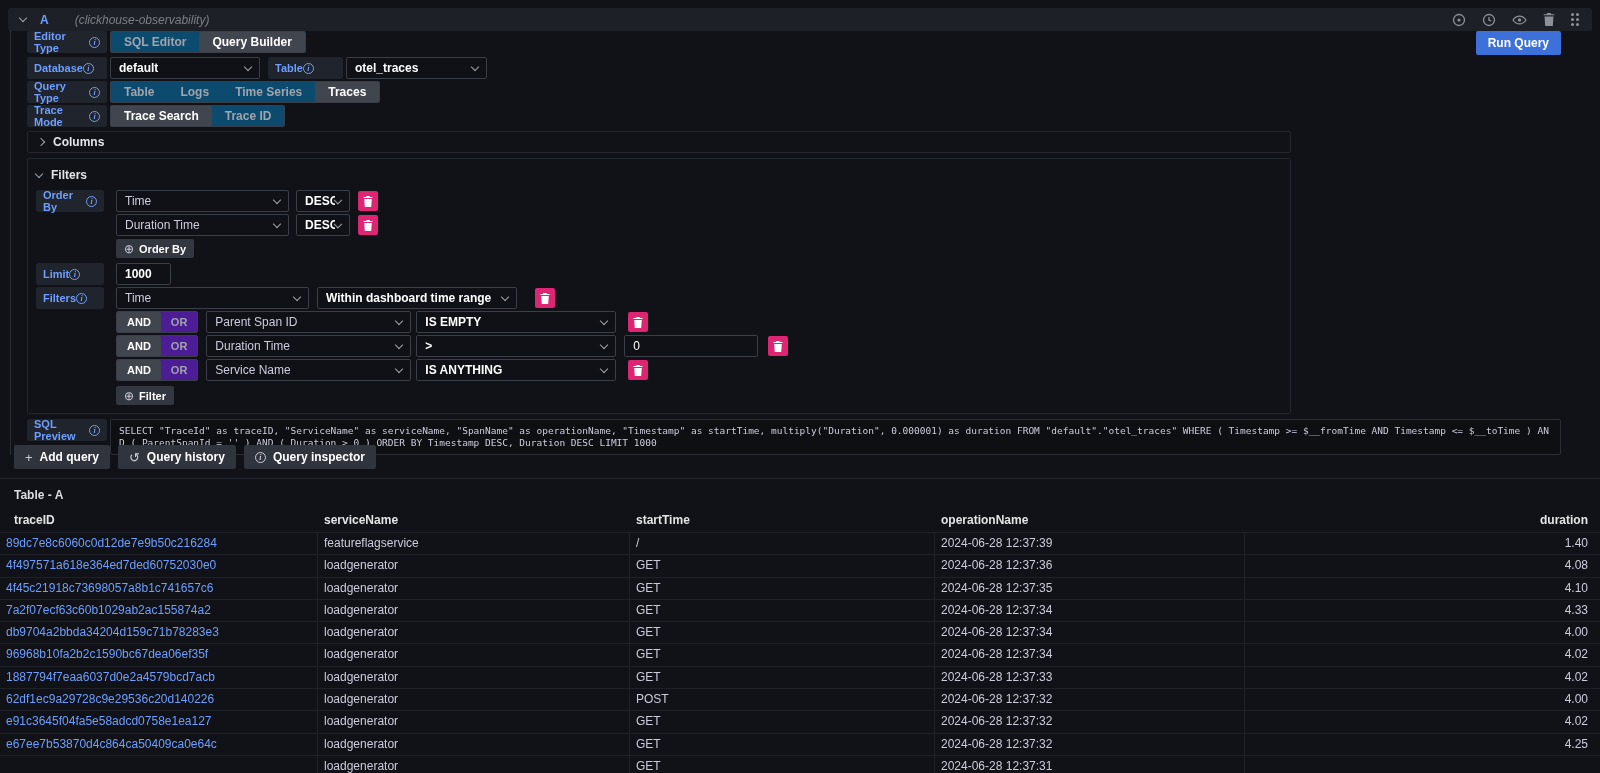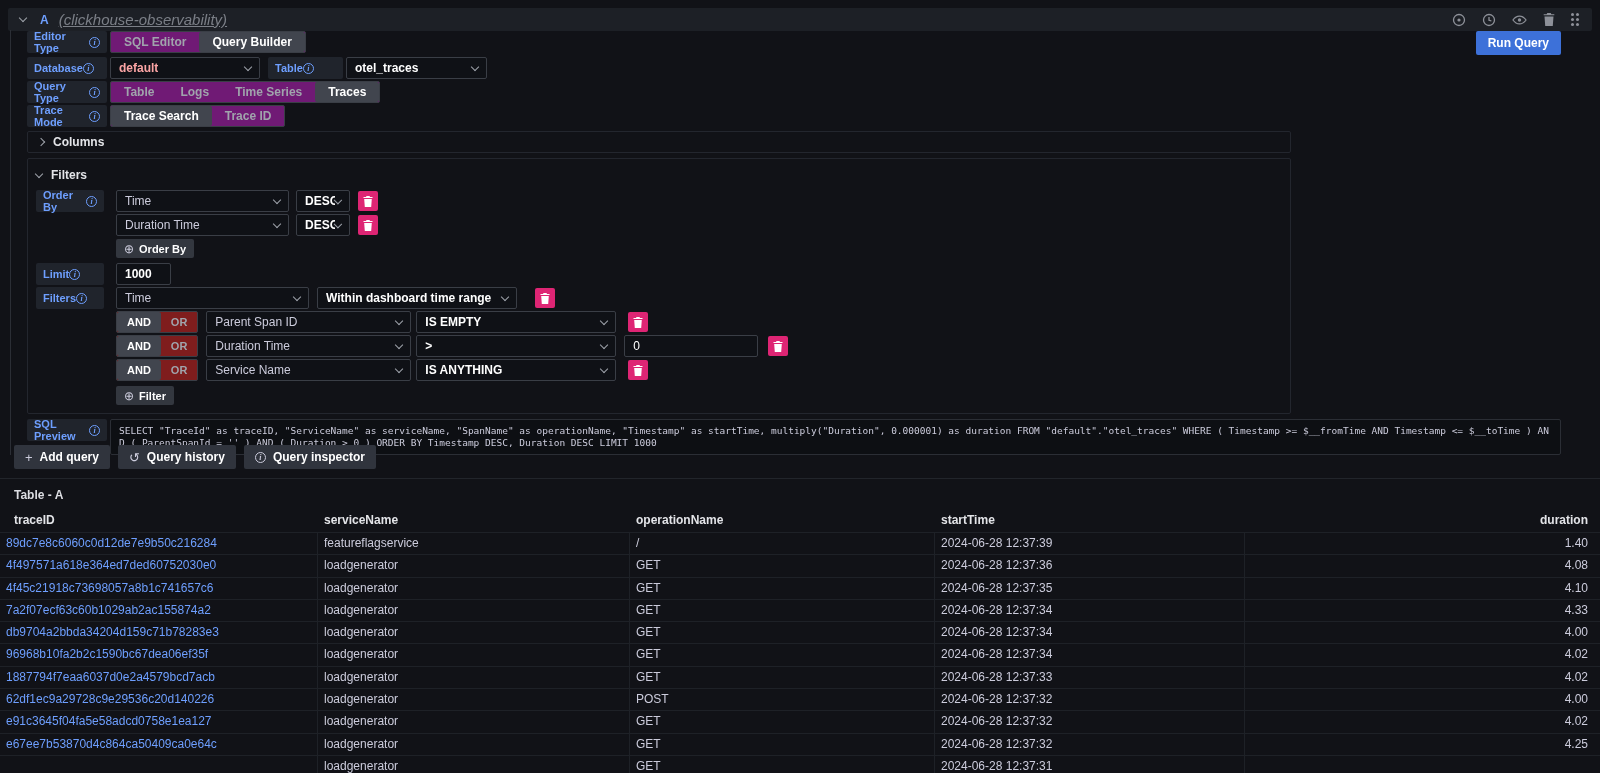--- a/index.html
+++ b/index.html
@@ -7,38 +7,38 @@
     font-family:"Liberation Sans", sans-serif; color:#ccccdc; font-size:12px; }
 
   
   .qheader { position:absolute; left:8px; top:8px; width:1584px; height:23px;
     background:#1d2026; display:flex; align-items:center; padding:0 12px; border-radius:2px; }
   .caret { width:6px; height:6px; border-right:1.5px solid #9fa3ab; border-bottom:1.5px solid #9fa3ab;
     display:inline-block; }
   .caret.down { transform:rotate(45deg); margin-top:-3px; }
   .caret.right { transform:rotate(-45deg); }
   .refid { color:#6e9fff; font-weight:bold; margin-left:14px; }
-  .dsname { color:#7b7f87; font-style:italic; font-size:15px; margin-left:10px;text-decoration:underline; }
+  .dsname { color:#7b7f87; font-style:italic; font-size:12px; margin-left:26px; }
   .qactions { margin-left:auto; display:flex; align-items:center; gap:16px; }
   .qactions svg { display:block; }
   .grip { width:3px; height:3px; border-radius:50%; background:#8e9199; margin-right:6px;
     box-shadow:5px 0 #8e9199,0 5px #8e9199,5px 5px #8e9199,0 10px #8e9199,5px 10px #8e9199; margin-bottom:10px; }
 
   
   .editor { position:absolute; left:10px; top:30px; width:1582px; border-left:1px solid #2b2e35;
     padding:1px 0 0 16px; }
   .erow { display:flex; align-items:center; height:22px; margin-bottom:1px; }
   .mt4 { margin-top:4px; } .mt1 { margin-top:2px; } .mt5 { margin-top:5px; }
   .chip { height:22px; width:80px; background:#20242c; border-radius:2px; color:#6e9fff;
     font-size:11px; font-weight:bold; display:flex; align-items:center; 
     padding:0 7px; flex:none; margin-right:3px; }
   .chip.sm { width:68px; }
   .infoi { width:11px; height:11px; border:1px solid #6e9fff; border-radius:50%; font-size:8px;
     line-height:9px; text-align:center; color:#6e9fff; font-style:italic; font-family:"Liberation Serif",serif; flex:none; }
-  .radio { display:flex; height:22px; background:#701a75; border:1px solid #3a3e46; border-radius:2px; overflow:hidden; }
+  .radio { display:flex; height:22px; background:#0c4a6e; border:1px solid #3a3e46; border-radius:2px; overflow:hidden; }
   .ropt { padding:0 13px; line-height:20px; color:#a0a4ac; font-weight:bold; font-size:12px; cursor:pointer; white-space:nowrap; }
   .ropt.sel { background:#41454e; color:#ffffff; border-radius:2px; }
   .select { height:22px; background:#0f1116; border:1px solid #3a3e46; border-radius:2px;
     display:flex; align-items:center; justify-content:space-between; padding:0 8px; color:#ccccdc; }
   .select .val { white-space:nowrap; overflow:hidden; }
   .select .val.b { color:#fff; font-weight:bold; }
   .input { height:22px; background:#0f1116; border:1px solid #3a3e46; border-radius:2px;
     color:#fff; font-weight:bold; padding:0 8px; display:flex; align-items:center; }
   .runq { position:absolute; top:1px; right:31px; height:24px; padding:0 12px; background:#3d71d9;
     color:#fff; border:none; border-radius:2px; font-weight:bold; font-size:12px;
@@ -48,21 +48,21 @@
   .section.collapsed { height:22px; display:flex; align-items:center; padding:0 10px; }
   .sec-head { display:flex; align-items:center; gap:9px; height:16px; color:#e3e4e8; font-weight:bold; cursor:pointer; }
   .section.open { padding:8px; }
   .indent { margin-left:80px; }
   .trashbtn { width:20px; height:20px; background:#de2574; border:none; border-radius:2px;
     display:flex; align-items:center; justify-content:center; cursor:pointer; flex:none; }
   .addbtn { height:19px; background:#33373f; color:#fff; border:none; border-radius:2px;
     font-size:11px; font-weight:bold; font-family:"Liberation Sans",sans-serif;
     display:inline-flex; align-items:center; gap:5px; padding:0 8px; cursor:pointer; }
   .addbtn .plus { font-size:12px; color:#ccccdc; font-weight:normal; }
-  .boolgrp { display:flex; height:22px; background:#7f1d1d; border:1px solid #3a3e46; border-radius:2px; }
+  .boolgrp { display:flex; height:22px; background:#4c1d95; border:1px solid #3a3e46; border-radius:2px; }
   .boolgrp .ropt { padding:0 10px; font-size:11px; }
 
   .sqlrow { display:flex; align-items:flex-start; margin-top:5px; }
   .sqlbox { flex:1; margin-right:31px; background:#0d0f13; border:1px solid #2b2e35; border-radius:2px;
     padding:5px 8px; font-family:"DejaVu Sans Mono", monospace; font-size:9.5px; line-height:12px;
     color:#ccccdc; word-break:break-all; min-height:34px; }
 
   
   .footer { position:absolute; left:14px; top:445px; display:flex; gap:8px; }
   .fbtn { height:24px; background:#30343d; color:#fff; border:none; border-radius:2px;
@@ -134,21 +134,21 @@
       <div class="ropt sel">Query Builder</div>
     </div>
   </div>
 
   <div class="erow mt4">
     <div class="chip">
       <span>Database</span>
       <span class="infoi">i</span>
     </div>
     <div class="select" style="width:150px">
-      <span class="val" style="color:#fca5a5;font-weight:bold">default</span>
+      <span class="val" style="color:#ffffff;font-weight:bold">default</span>
       <span class="caret down"></span>
     </div>
     <div class="chip" style="width:75px;margin-left:8px">
       <span>Table</span>
       <span class="infoi">i</span>
     </div>
     <div class="select" style="width:141px">
       <span class="val" style="color:#fff;font-weight:bold">otel_traces</span>
       <span class="caret down"></span>
     </div>
@@ -351,22 +351,22 @@
     <span class="infoi">i</span>
     <span>Query inspector</span>
   </button>
 </div>
 
 <div class="panel">
   <div class="ptitle">Table - A</div>
   <div class="thead tgrid">
     <div>traceID</div>
     <div>serviceName</div>
+    <div>startTime</div>
     <div>operationName</div>
-    <div>startTime</div>
     <div>duration</div>
   </div>
   <div class="tbody">
       <div class="trow tgrid">
         <div class="tcell"><a class="tlink">89dc7e8c6060c0d12de7e9b50c216284</a></div>
         <div class="tcell">featureflagservice</div>
         <div class="tcell">/</div>
         <div class="tcell">2024-06-28 12:37:39</div>
         <div class="tcell">1.40</div>
       </div>

